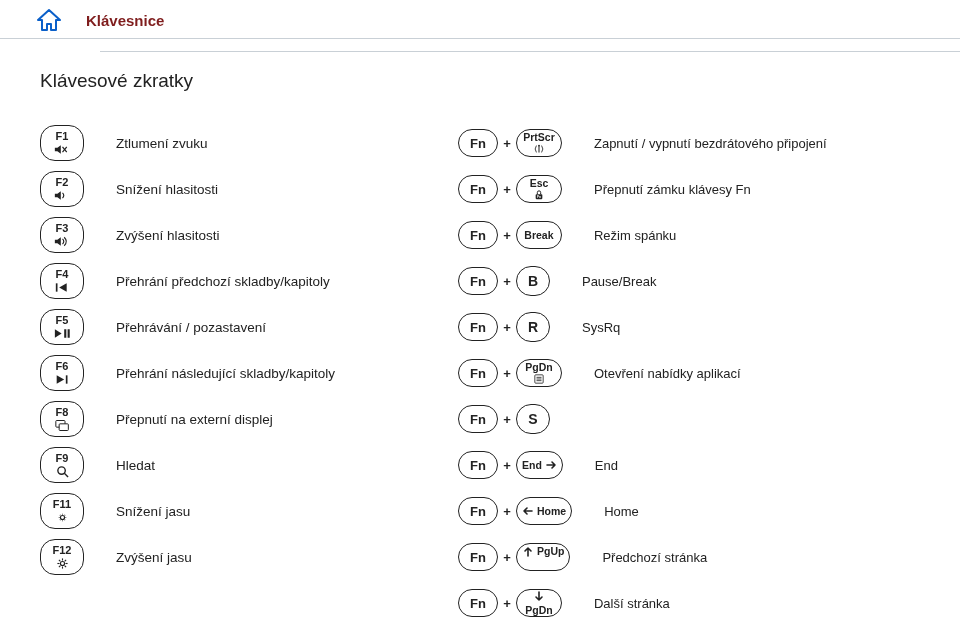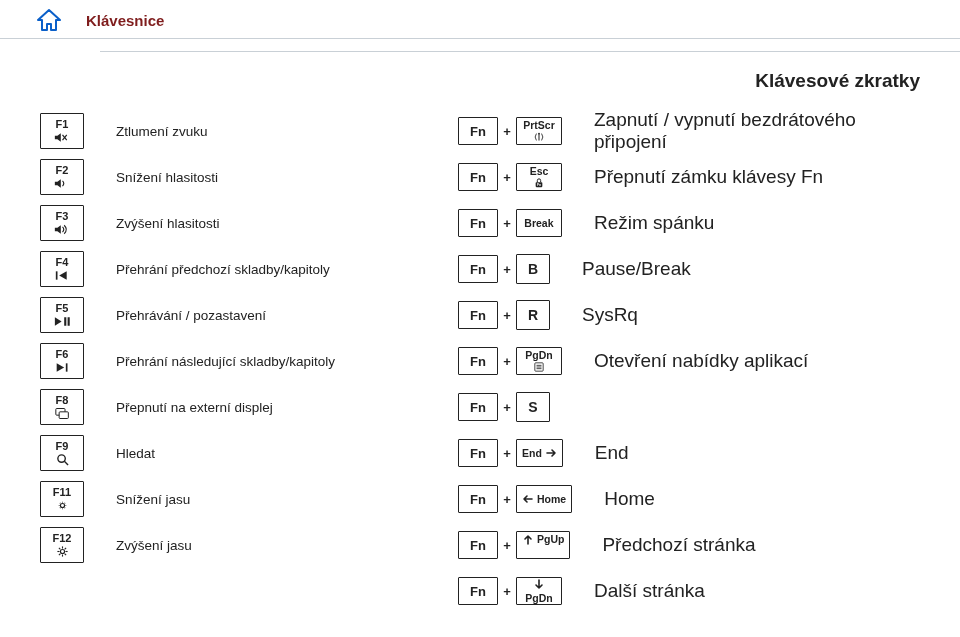--- a/index.html
+++ b/index.html
@@ -33,23 +33,22 @@
     border: none;
     border-top: 1px solid #c9d0d6;
     margin: 12px 0 0 100px;
     width: 860px;
   }
   .content {
     padding: 18px 40px 0 40px;
   }
   h2 {
     font-size: 19px;
-    font-weight: 700;
-    margin-bottom: 16px;
-    text-align: right;
+    font-weight: 400;
+    margin-bottom: 28px;
   }
   .cols {
     display: flex;
     gap: 10px;
   }
   .left-col, .right-col {
     display: flex;
     flex-direction: column;
   }
   .left-col { width: 415px; }
@@ -58,21 +57,21 @@
     display: flex;
     align-items: center;
     height: 46px;
   }
   .key {
     display: inline-flex;
     flex-direction: column;
     justify-content: center;
     align-items: center;
     border: 1.4px solid #222;
-    border-radius: 1px;
+    border-radius: 15px;
     background: #fff;
     font-weight: 600;
     line-height: 1;
     padding: 2px 4px;
   }
   .key-fn {
     width: 40px; height: 28px;
     font-size: 13px;
   }
   .key-fkey {
@@ -100,21 +99,21 @@
     text-align: center;
     font-weight: 600;
     font-size: 13px;
   }
   .desc {
     margin-left: 26px;
     font-size: 13.5px;
   }
   .desc-r {
     margin-left: 32px;
-    font-size: 19px;
+    font-size: 13px;
   }
   .combo {
     display: flex;
     align-items: center;
   }
   .key-slot-l { width: 50px; display:flex; justify-content:flex-start; }
   svg { display: block; }
 </style>
 </head>
 <body>

